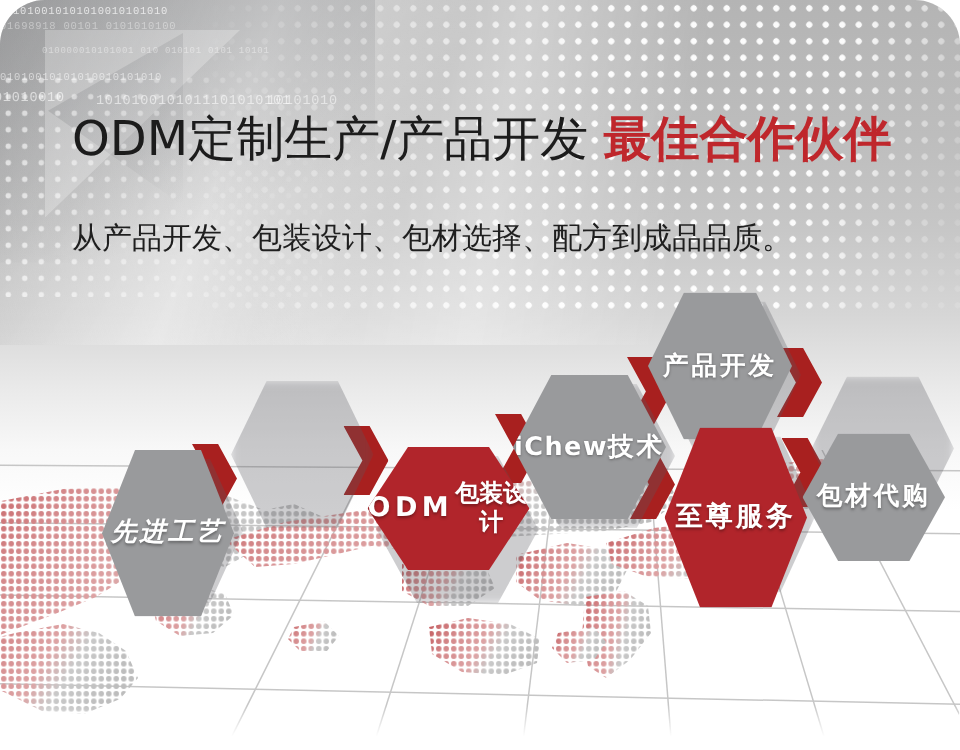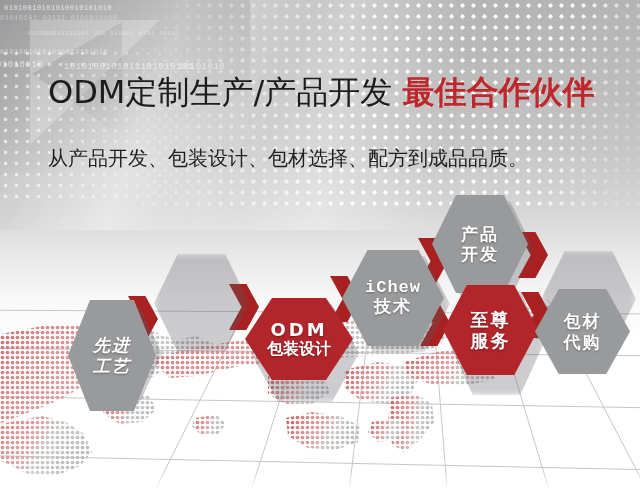--- a/index.html
+++ b/index.html
@@ -1,20 +1,21 @@
 <!DOCTYPE html>
 <html><head>
 <meta charset="utf-8">
 <style>
   html,body{margin:0;padding:0;background:#fff;}
   body{font-family:"Liberation Sans","DejaVu Sans",sans-serif;}
 
   #stage{
     position:relative;width:640px;height:500px;overflow:hidden;
     background:#ffffff;
+    border-radius:30px;
   }
 
   
   .bg-base{
     position:absolute;inset:0;
     background:
       linear-gradient(to bottom,
         #b4b4b4 0px, #bdbdbd 18%, #c6c6c6 30%,
         #d6d6d6 42%, #eaeaea 52%, #f8f8f8 60%, #ffffff 68%, #ffffff 100%);
   }
@@ -79,21 +80,21 @@
   }
 
   
   .map-wrap{position:absolute;left:0;top:300px;width:640px;height:200px;overflow:hidden;}
 
   
   .flow{position:absolute;inset:0;}
   .hex{
     position:absolute;
     clip-path:polygon(25% 0%,75% 0%,100% 50%,75% 100%,25% 100%,0% 50%);
-    display:flex;flex-direction:column;align-items:center;justify-content:center;
+    display:flex;flex-direction:row;align-items:center;justify-content:center;
     color:#ffffff;text-align:center;
     font-family:"DejaVu Sans","Liberation Sans",sans-serif;
     font-weight:bold;
     text-shadow:0 1px 2px rgba(0,0,0,.35);
   }
   .hex .l1,.hex .l2{display:block;line-height:1.18;letter-spacing:2px;}
   .hex.gray{background:#999a9c;}
   .hex.red{background:#b1252b;}
   .hexshadow{
     position:absolute;
@@ -120,21 +121,21 @@
 
   <div class="bg-base"></div>
   <div class="bg-streaks"></div>
   <div class="bg-shade-left"></div>
   <div class="bg-tri"></div>
   <div class="bg-tri2"></div>
   <div class="dots-l"></div>
   <div class="dots-ur"></div>
 
   <div class="binary" style="left:4px;top:4px;font-size:7px;">01010010101010010101010</div>
-  <div class="binary" style="left:0px;top:14px;font-size:7px;opacity:.55;">01010101 00131 0101010100</div>
+  <div class="binary" style="left:0px;top:14px;font-size:7px;opacity:.55;">01698918 00101 0101010100</div>
   <div class="binary" style="left:28px;top:30px;font-size:6px;opacity:.6;">010000010101001  010   010101 0101 10101</div>
   <div class="binary" style="left:0px;top:48px;font-size:7px;opacity:.75;">01010010101010010101010</div>
   <div class="binary" style="left:-4px;top:60px;font-size:9px;opacity:.85;">01010010</div>
   <div class="binary" style="left:64px;top:62px;font-size:9px;opacity:.8;">1010100101011101010101</div>
   <div class="binary" style="left:178px;top:62px;font-size:9px;opacity:.75;text-align:right;">10101010</div>
 
   <div class="map-wrap">
     <svg width="640" height="200" viewBox="0 0 640 200">
       <g stroke="#bdbdbd" stroke-width="1" fill="none" opacity=".85">
         <path d="M-40 10 L660 14"></path>
@@ -218,31 +219,31 @@
       <span class="l1">先进</span>
       <span class="l2">工艺</span>
     </div>
 
 
     <div class="hex red" style="left:245px;top:298px;width:108px;height:82px;font-size:18px;">
       <span class="l1" style="letter-spacing:3px;">ODM</span>
       <span class="l2" style="font-size:16px;letter-spacing:0px;">包装设计</span>
     </div>
 
-    <div class="hex gray" style="left:342px;top:250px;width:102px;height:96px;font-size:17px;font-family:Liberation Mono, monospace;">
+    <div class="hex gray" style="left:342px;top:250px;width:102px;height:96px;font-size:17px;">
       <span class="l1" style="letter-spacing:1px;">iChew</span>
       <span class="l2">技术</span>
     </div>
 
     <div class="hex gray" style="left:432px;top:195px;width:96px;height:98px;font-size:17px;">
       <span class="l1">产品</span>
       <span class="l2">开发</span>
     </div>
 
-    <div class="hex red" style="left:443px;top:285px;width:95px;height:90px;font-size:18px;">
+    <div class="hex red" style="left:443px;top:285px;width:95px;height:120px;font-size:18px;">
       <span class="l1">至尊</span>
       <span class="l2">服务</span>
     </div>
 
     <div class="hex gray" style="left:535px;top:245px;width:95px;height:85px;font-size:17px;margin-top:44px;">
       <span class="l1">包材</span>
       <span class="l2">代购</span>
     </div>
   </div>
 

